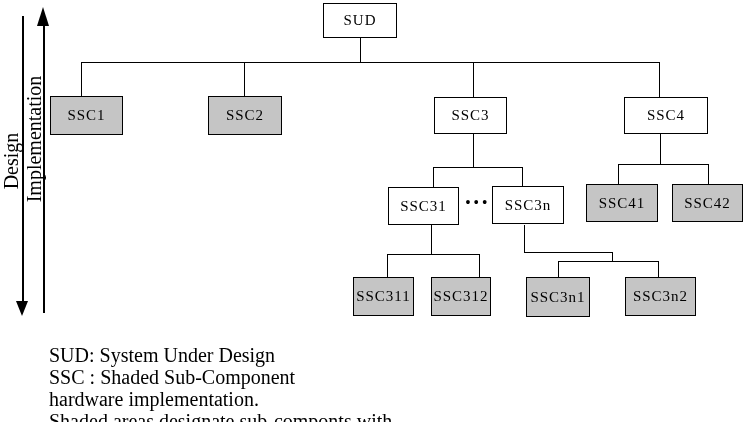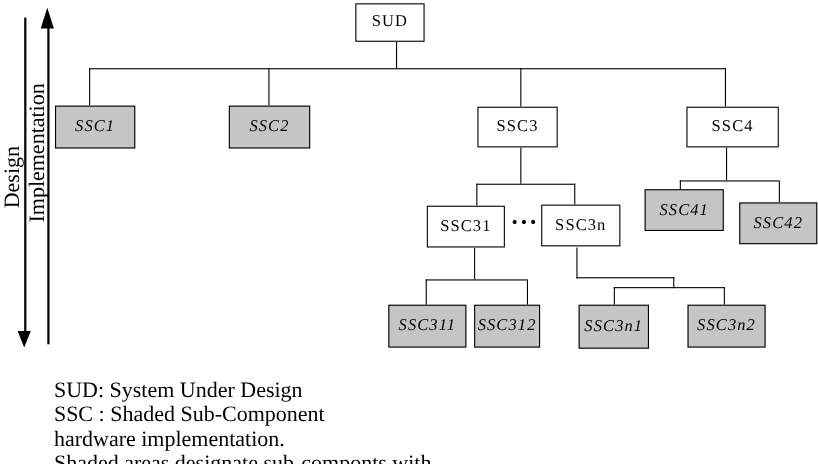--- a/index.html
+++ b/index.html
@@ -13,21 +13,21 @@
     position:relative;width:744px;height:422px;background:var(--background);
     overflow:hidden;font-family:"Liberation Serif","DejaVu Serif",serif;color:#000;
   }
   
   .box{
     position:absolute;box-sizing:border-box;
     border:1.4px solid var(--line);background:var(--node-fill);
     display:flex;align-items:center;justify-content:center;
     font-size:15px;letter-spacing:1px;white-space:nowrap;
   }
-  .box.shaded{background:var(--shaded-fill);font-style:italic;}
+  .box.shaded{background:var(--shaded-fill);}
   
   .ln{position:absolute;background:var(--line);width:1.4px;height:1.4px;display:block;}
   
   .axline{position:absolute;background:var(--line);width:1.5px;display:block;}
   .arrow-up{
     position:absolute;width:0;height:0;
     border-left:6.5px solid transparent;border-right:6.5px solid transparent;
     border-bottom:19px solid var(--line);
   }
   .arrow-down{
@@ -86,30 +86,30 @@
   <span class="ln" style="left:387px;top:254px;height:23px"></span>
   <span class="ln" style="left:479px;top:254px;height:23px"></span>
 
   <span class="ln" style="left:524px;top:225px;height:28px"></span>
   <span class="ln" style="left:524px;top:252px;width:89px"></span>
   <span class="ln" style="left:612px;top:252px;height:10px"></span>
   <span class="ln" style="left:558px;top:261px;width:101px"></span>
   <span class="ln" style="left:558px;top:261px;height:16px"></span>
   <span class="ln" style="left:658px;top:261px;height:16px"></span>
 
-  <div class="box" style="left:323px;top:3px;width:63px;height:35px">SUD</div>
+  <div class="box" style="left:323px;top:3px;width:74px;height:35px">SUD</div>
   <div class="box shaded" style="left:50px;top:96px;width:73px;height:39px">SSC1</div>
   <div class="box shaded" style="left:208px;top:96px;width:74px;height:39px">SSC2</div>
   <div class="box" style="left:434px;top:97px;width:73px;height:37px">SSC3</div>
   <div class="box" style="left:624px;top:97px;width:84px;height:37px">SSC4</div>
   <div class="box" style="left:388px;top:187px;width:71px;height:38px">SSC31</div>
   <div class="box" style="left:492px;top:186px;width:72px;height:38px">SSC3n</div>
-  <div class="box shaded" style="left:586px;top:172px;width:72px;height:38px">SSC41</div>
+  <div class="box shaded" style="left:586px;top:184px;width:72px;height:38px">SSC41</div>
   <div class="box shaded" style="left:672px;top:184px;width:71px;height:38px">SSC42</div>
-  <div class="box shaded" style="left:353px;top:277px;width:71px;height:39px">SSC311</div>
+  <div class="box shaded" style="left:353px;top:277px;width:61px;height:39px">SSC311</div>
   <div class="box shaded" style="left:431px;top:277px;width:60px;height:39px">SSC312</div>
   <div class="box shaded" style="left:526px;top:277px;width:64px;height:40px">SSC3n1</div>
   <div class="box shaded" style="left:625px;top:277px;width:71px;height:39px">SSC3n2</div>
 
   <div class="dots">•••</div>
 
   <div id="legend">
     <div class="legend-line">SUD: System Under Design</div>
     <div class="legend-line">SSC : Shaded Sub-Component</div>
     <div class="legend-line">hardware implementation.</div>

